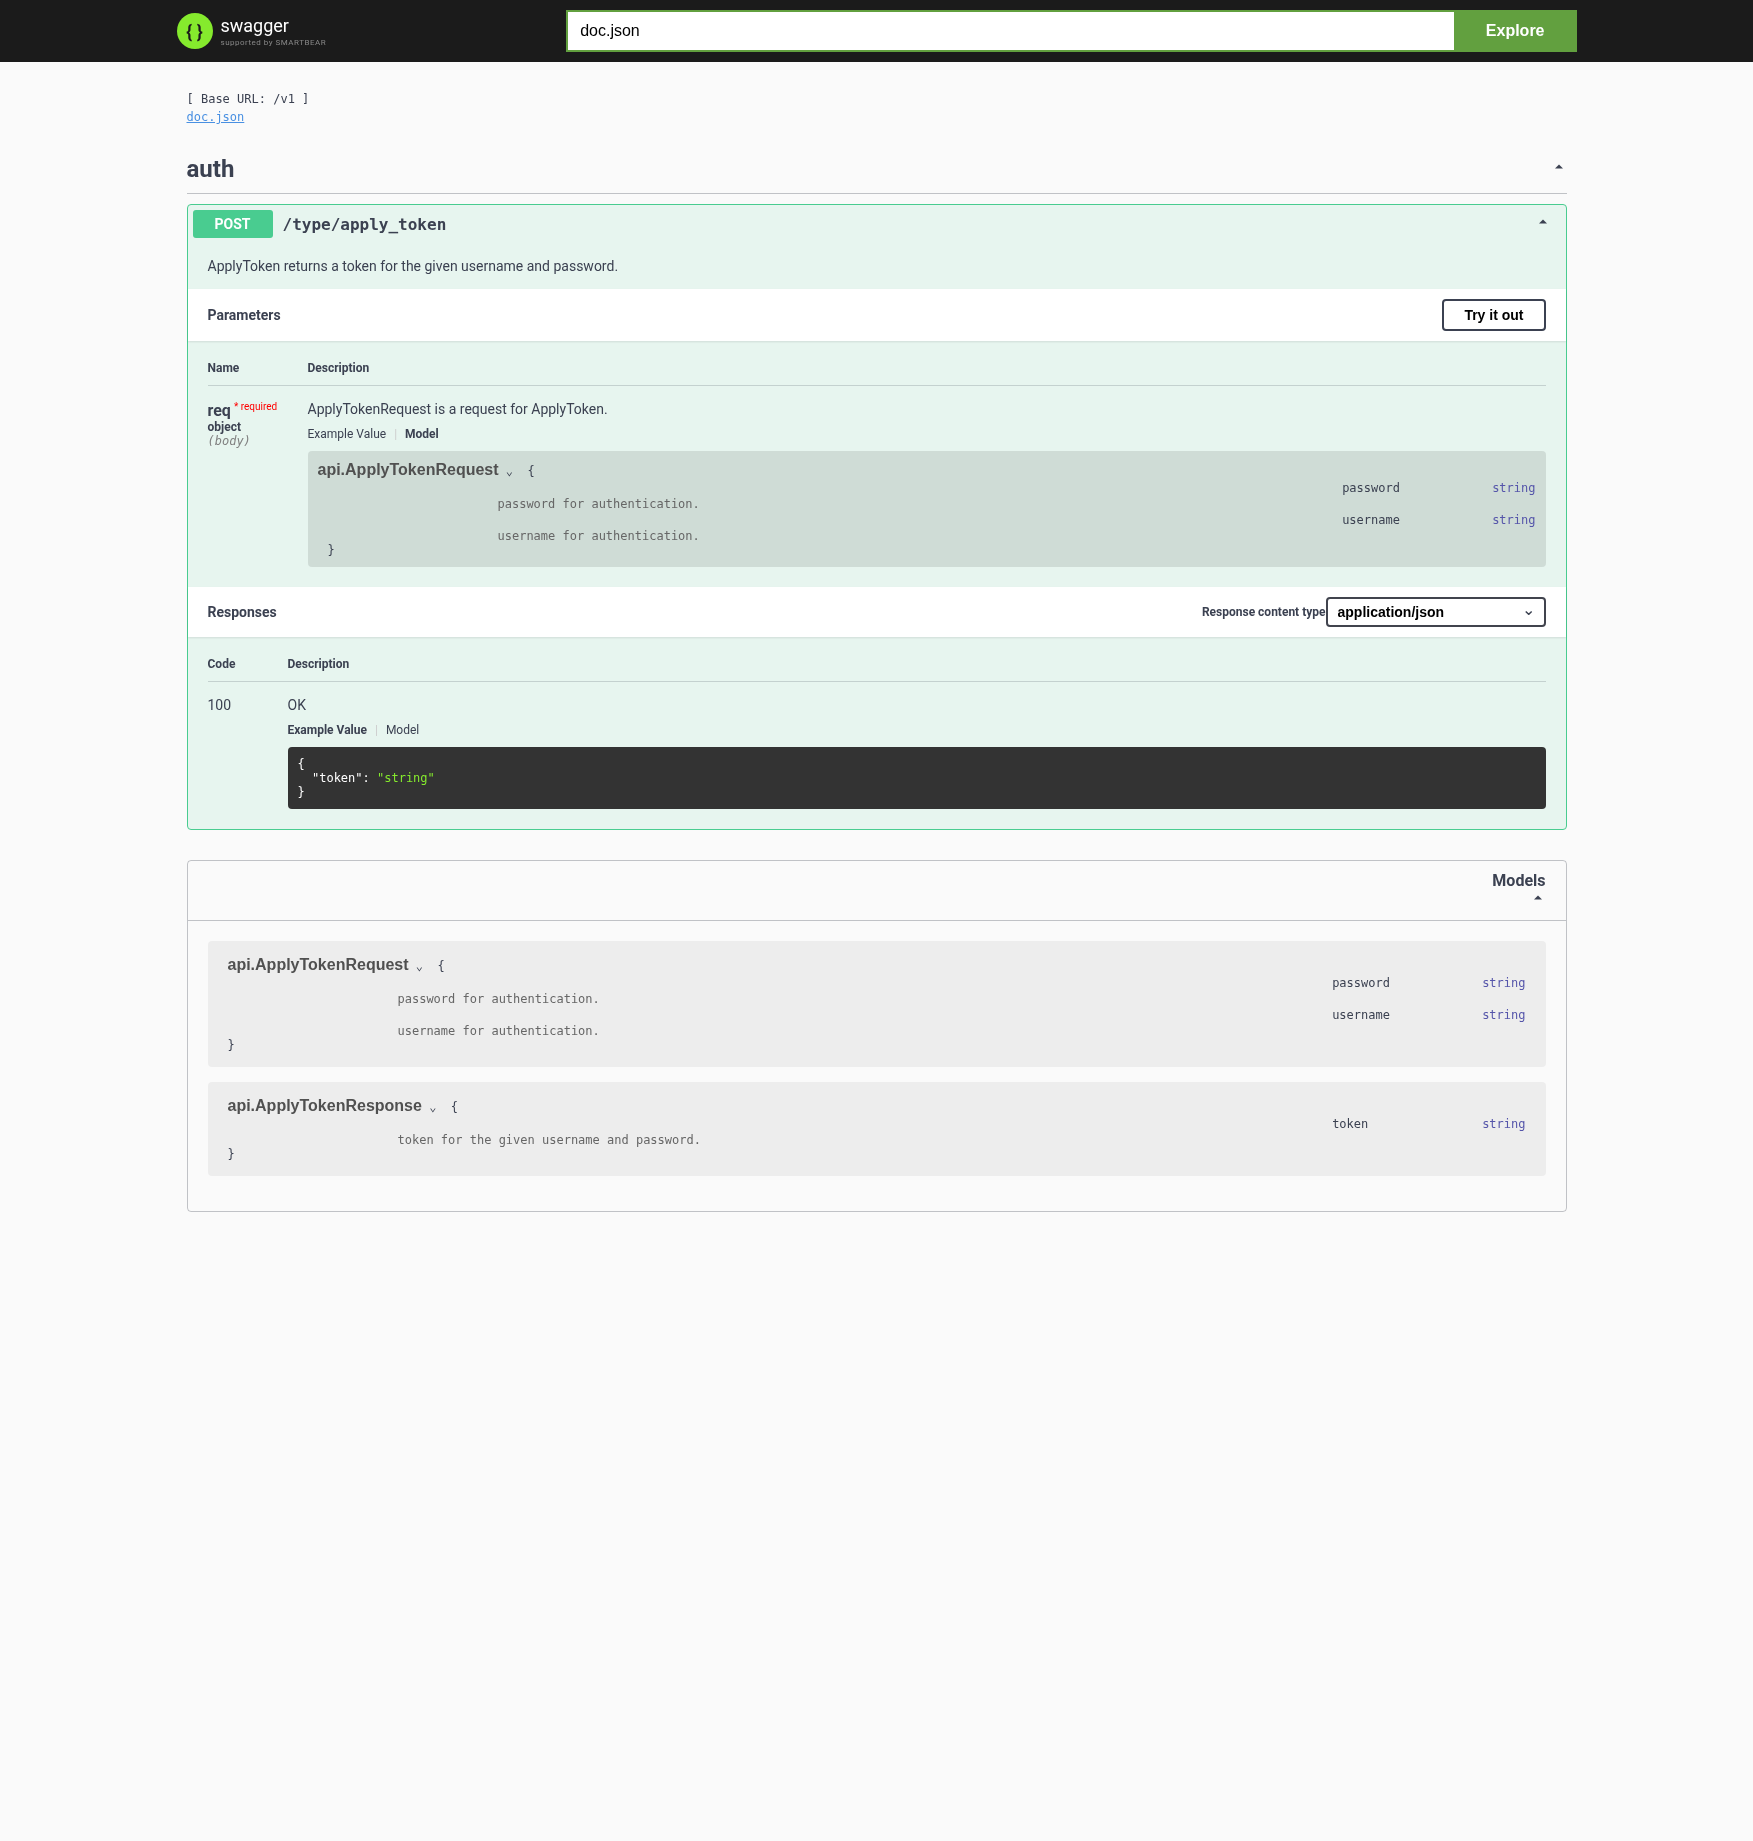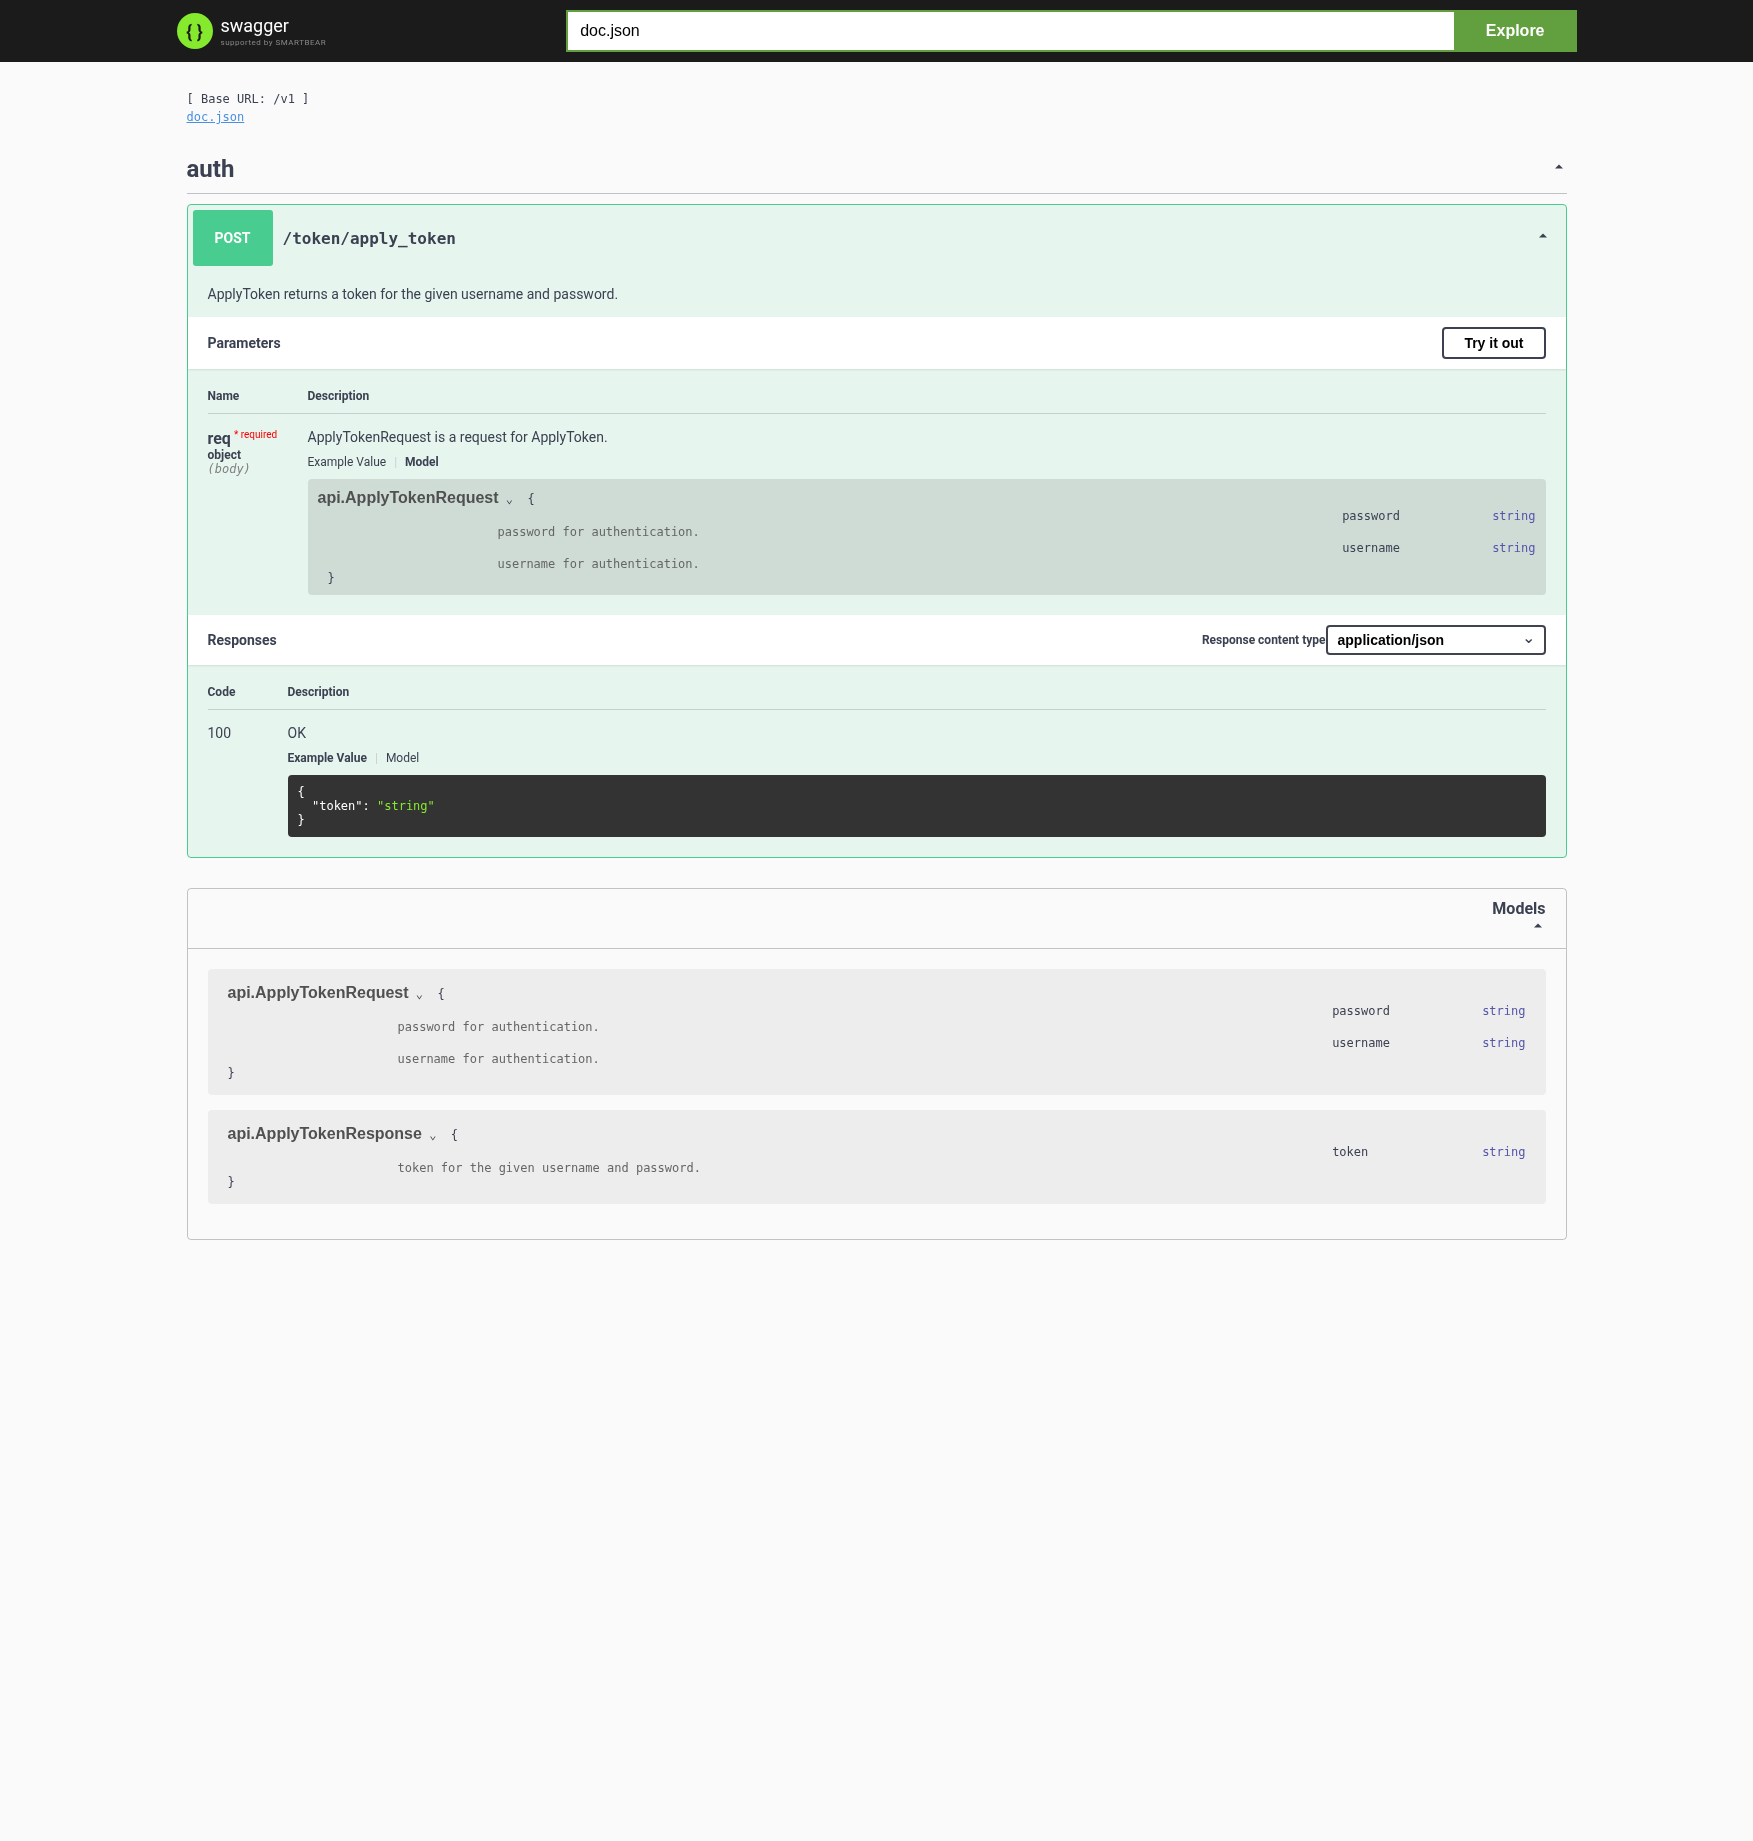--- a/index.html
+++ b/index.html
@@ -18,21 +18,21 @@
     .info { max-width: 1420px; margin: 0 auto; padding: 30px 20px 10px; }
     .base-url { font-family: monospace; font-size: 12px; color: #3b4151; }
     .doc-link { color: #4990e2; font-size: 12px; font-family: monospace; }
     
     .section { max-width: 1420px; margin: 0 auto; padding: 0 20px; }
     .tag-header { display: flex; justify-content: space-between; align-items: center; padding: 20px 0 10px; cursor: pointer; border-bottom: 1px solid rgba(59,65,81,0.3); margin-bottom: 10px; }
     .tag-name { font-size: 24px; font-weight: bold; color: #3b4151; }
     
     .opblock { border: 1px solid #49cc90; border-radius: 4px; background: rgba(73,204,144,0.1); margin-bottom: 15px; }
     .opblock-summary { display: flex; align-items: center; padding: 5px; cursor: pointer; }
-    .method-badge { background: #49cc90; color: #fff; padding: 20px 15px; border-radius: 3px; font-weight: bold; font-size: 14px; min-width: 80px; text-align: center; }
+    .method-badge { background: #49cc90; color: #fff; padding: 6px 15px; border-radius: 3px; font-weight: bold; font-size: 14px; min-width: 80px; text-align: center; }
     .path { font-family: monospace; font-size: 16px; margin-left: 10px; color: #3b4151; font-weight: 600; }
     .summary-collapse { margin-left: auto; padding: 0 10px; }
     
     .opblock-body { }
     .opblock-description { padding: 15px 20px; font-size: 14px; color: #3b4151; }
     
     .opblock-section-header { background: #fff; padding: 10px 20px; display: flex; justify-content: space-between; align-items: center; box-shadow: 0 1px 2px rgba(0,0,0,0.1); }
     .section-title { font-weight: bold; font-size: 14px; }
     .try-btn { background: #fff; border: 2px solid #3b4151; padding: 6px 20px; font-weight: bold; font-size: 14px; cursor: pointer; border-radius: 4px; }
     
@@ -121,21 +121,21 @@
   <div class="tag-header">
     <span class="tag-name">auth</span>
     <span class="chevron"><svg viewBox="0 0 20 20" fill="#3b4151">
           <path d="M5 12l5-5 5 5z"></path>
         </svg></span>
   </div>
 
   <div class="opblock">
     <div class="opblock-summary">
       <span class="method-badge">POST</span>
-      <span class="path">/token/apply_token</span>
+      <span class="path">/type/apply_token</span>
       <span class="summary-collapse chevron"><svg viewBox="0 0 20 20" fill="#3b4151">
             <path d="M5 12l5-5 5 5z"></path>
           </svg></span>
     </div>
     <div class="opblock-body">
       <div class="opblock-description">ApplyToken returns a token for the given username and password.</div>
 
       <div class="opblock-section-header">
         <span class="section-title">Parameters</span>
         <button class="try-btn">Try it out</button>

